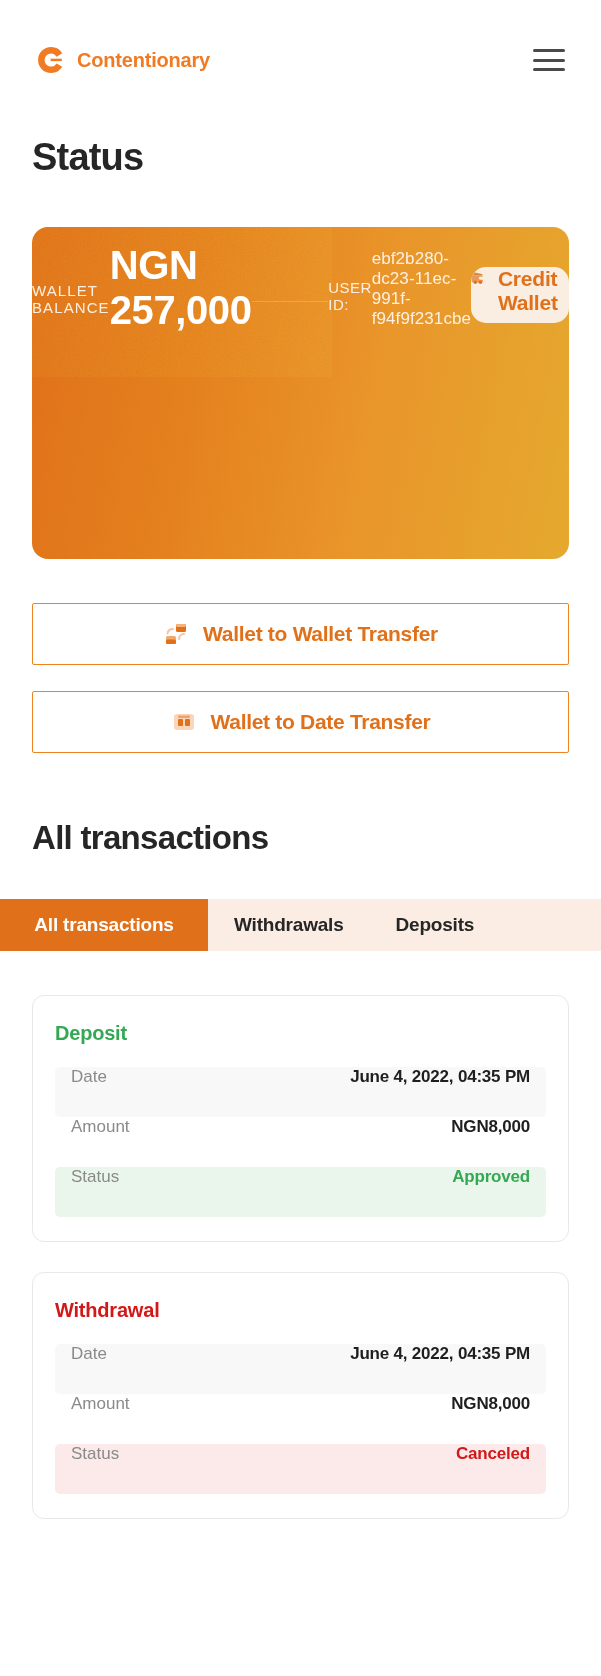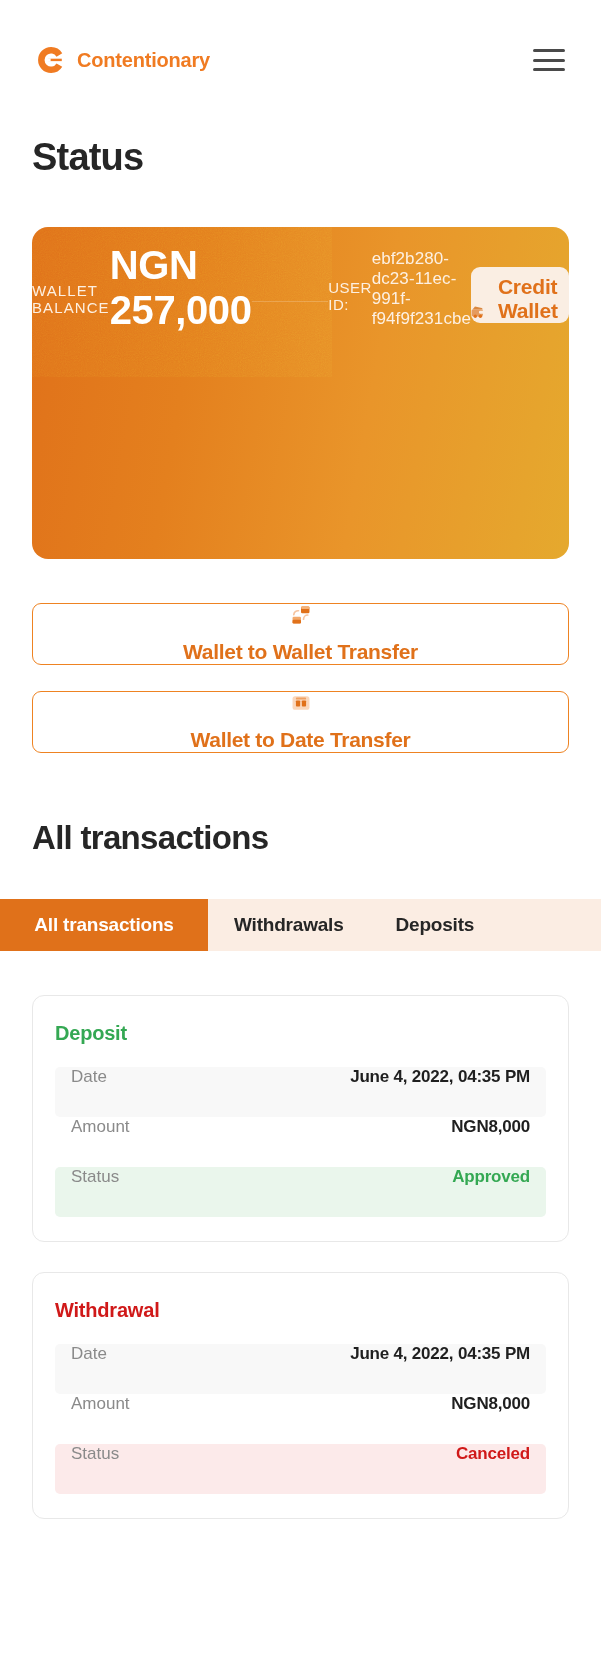--- a/index.html
+++ b/index.html
@@ -61,34 +61,33 @@
   }
   .bc-divider {
     width:100%; height:1px; background:rgba(255,255,255,.20);
     margin-top:42px;
   }
   .uid-label { margin-top:31px; font-size:15px; color:#fdf0e2; letter-spacing:.4px; }
   .uid-value { margin-top:18px; font-size:17px; color:#fdf0e2; letter-spacing:.1px; }
   .credit-btn {
     margin-top:30px;
     width:222px; height:56px;
-    background:#FAEEE3; border:none; border-radius:9px;
-    display:flex; align-items:flex-end; justify-content:center; gap:12px;
+    background:#FAEEE3; border:none; border-radius:15px;
+    display:flex; align-items:flex-start; justify-content:center; gap:12px;
     cursor:pointer;
   }
   .credit-btn .label { font-size:21px; font-weight:bold; color:#E0711A; letter-spacing:-0.2px; }
 
   
   .transfer-btn {
     margin:0 32px;
     height:62px;
-    border:1.6px solid #EE8322; border-radius:9px; background:#fff;
+    border:1.6px solid #EE8322; border-radius:2px; background:#fff;
     display:flex; align-items:center; justify-content:center; gap:14px;
     cursor:pointer;
-    flex-direction:column;
   }
   .transfer-btn .label { font-size:21px; font-weight:bold; color:#E0711A; letter-spacing:-0.3px; }
   #tb1 { margin-top:44px; }
   #tb2 { margin-top:26px; }
 
   
   .section-title {
     font-size:33px; font-weight:bold; color:#262626;
     padding:0 32px; margin-top:66px; letter-spacing:-0.7px;
   }

